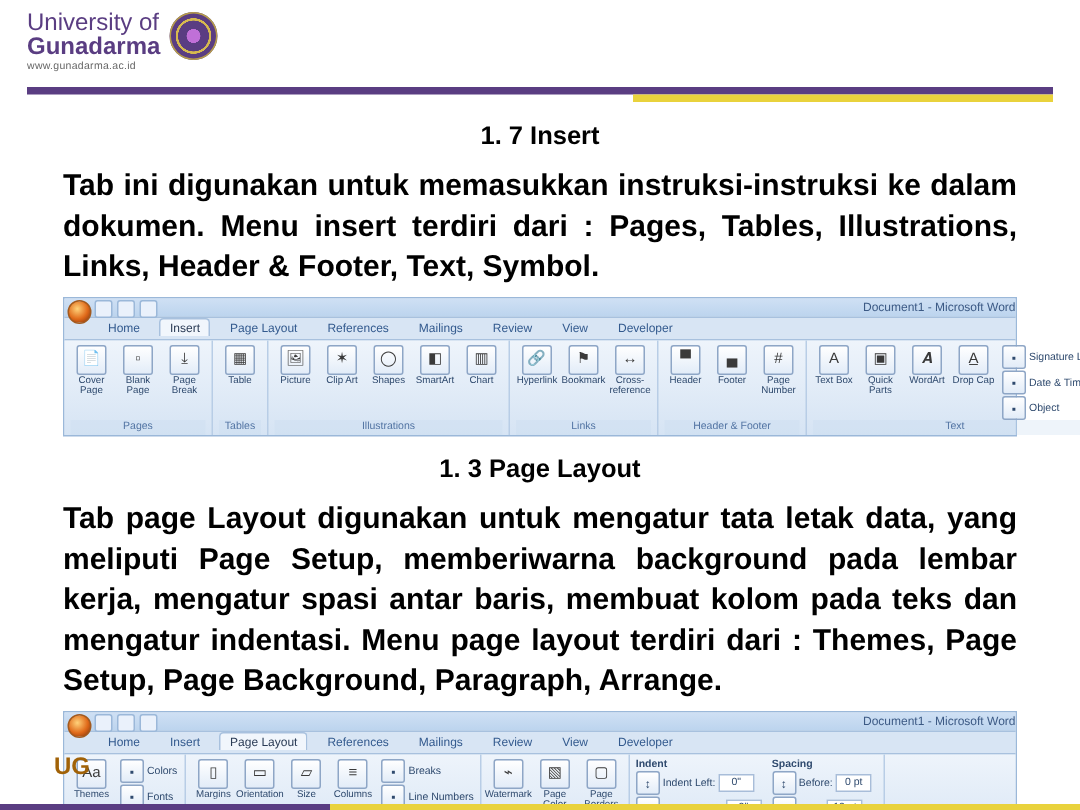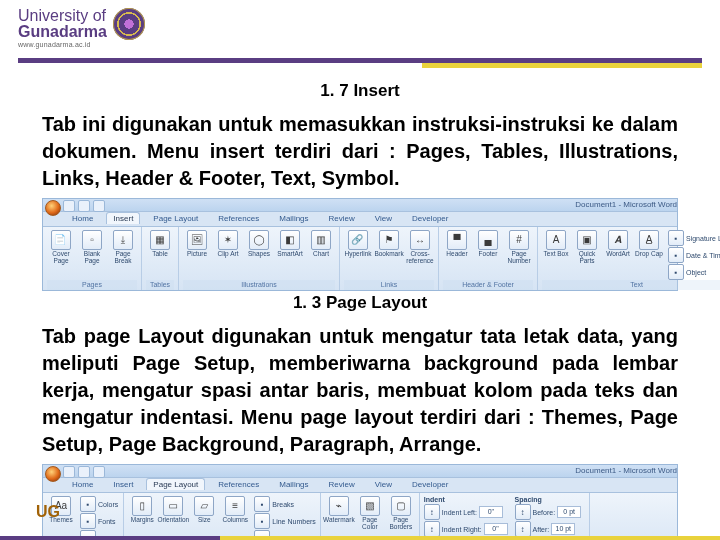--- a/index.html
+++ b/index.html
@@ -332,21 +332,21 @@
                 <span class="ico ico-sm">▪</span>
                 <span>Object</span>
               </div>
             </div>
           </div>
           <div class="group-label">Text</div>
         </div>
       </div>
   </div>
 
-  <div class="sec-title" style="margin-top:2px">1. 3 Page Layout</div>
+  <div class="sec-title" style="margin-top:12px">1. 3 Page Layout</div>
   <div class="para">Tab page Layout digunakan untuk mengatur tata letak data, yang meliputi Page Setup, memberiwarna background pada lembar kerja, mengatur spasi antar baris, membuat kolom pada teks dan mengatur indentasi. Menu page layout terdiri dari : Themes, Page Setup, Page Background, Paragraph, Arrange.</div>
 
   <div class="ribbon-shot">
     <div class="title-bar">
       <div class="office-btn"></div>
       <div class="qat">
           <span></span>
           <span></span>
           <span></span>
         </div>

